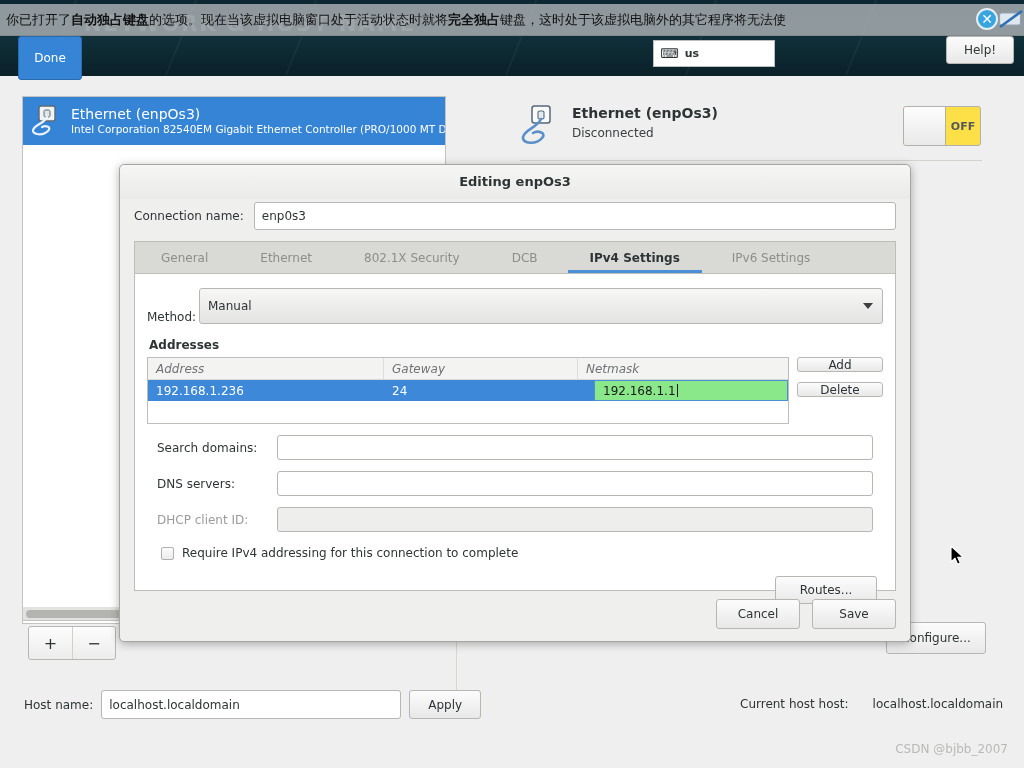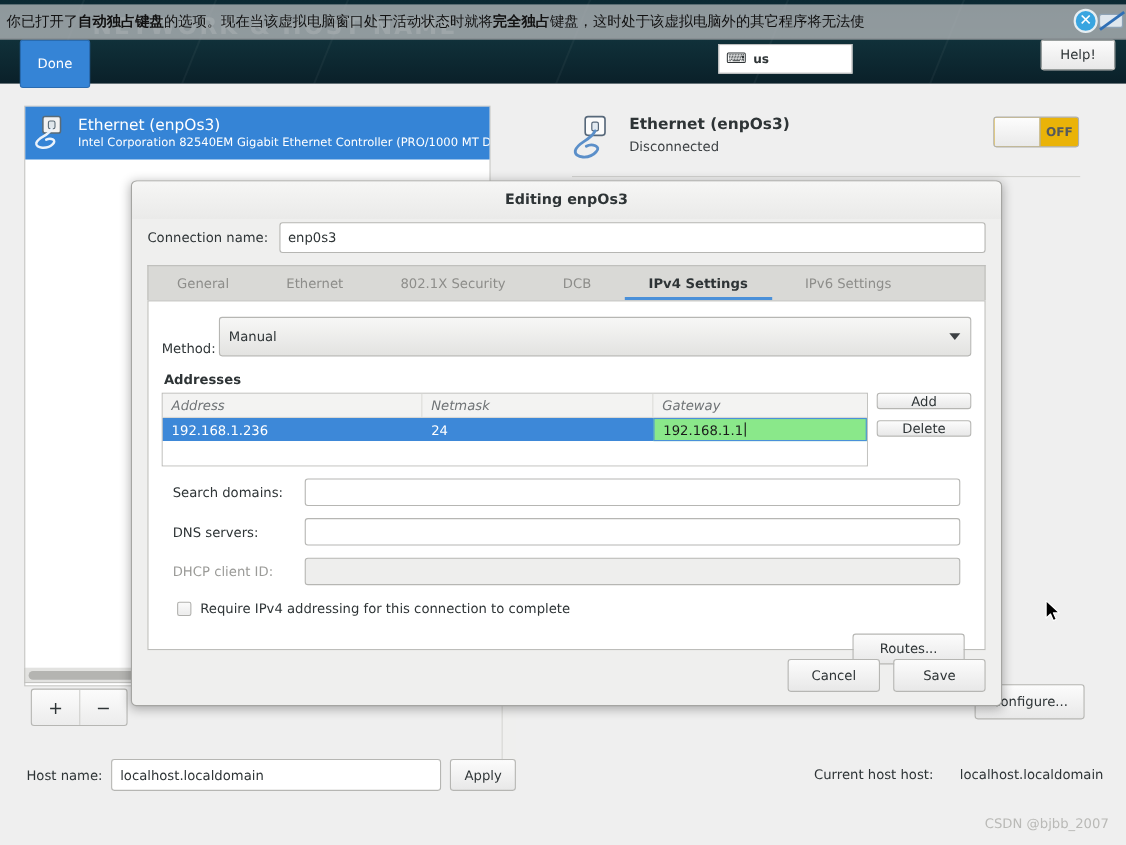--- a/index.html
+++ b/index.html
@@ -157,23 +157,23 @@
   .detail-head {
     position: absolute; left: 520px; top: 104px;
     display: flex; align-items: flex-start; gap: 10px;
   }
   .detail-icon { width: 42px; height: 44px; position: relative; }
   .detail-name { font-size: 14px; font-weight: bold; color: #2e3436; line-height: 18px; }
   .detail-state { font-size: 12px; color: #3c4043; line-height: 18px; margin-top: 2px; }
 
   .onoff {
     position: absolute; left: 903px; top: 106px;
-    width: 78px; height: 28px;
+    width: 78px; height: 40px;
     border: 1px solid #b0b0ad; border-radius: 3px;
-    background: #eab308;
+    background: #fde047;
     display: flex; align-items: center;
     overflow: hidden;
     cursor: pointer;
   }
   .onoff .knob {
     width: 42px; height: 100%;
     background: linear-gradient(180deg,#fdfdfd,#e9e9e9);
     border-right: 1px solid #b0b0ad;
   }
   .onoff .lbl {
@@ -196,21 +196,21 @@
 
   .hostrow { position: absolute; left: 24px; top: 690px; display: flex; align-items: center; gap: 8px; }
   .hostlabel { font-size: 12px; color: #2e3436; }
   .hostinput {
     width: 300px; height: 29px;
     background: #ffffff; border: 1px solid #b6b6b3; border-radius: 3px;
     padding: 0 7px; font-size: 12px; color: #2e3436;
     font-family: "DejaVu Sans", "Liberation Sans", sans-serif;
   }
   .apply-btn {
-    width: 60px; height: 29px;
+    width: 72px; height: 29px;
     background: linear-gradient(180deg,#fcfcfc,#e8e8e8);
     border: 1px solid #b6b6b3; border-radius: 3px;
     display: flex; align-items: center; justify-content: center;
     font-size: 12px; cursor: pointer;
   }
   .curhost {
     position: absolute; left: 740px; top: 697px;
     font-size: 12px; color: #2e3436; display: flex; gap: 24px;
   }
   .watermark {
@@ -468,22 +468,22 @@
           <span class="caret"></span>
         </div>
       </div>
 
       <div class="addr-title">Addresses</div>
 
       <div class="addr-area">
         <div class="table">
           <div class="thead">
             <div class="th" style="width:236px">Address</div>
+            <div class="th" style="flex:1">Gateway</div>
             <div class="th" style="width:210px">Netmask</div>
-            <div class="th" style="flex:1">Gateway</div>
           </div>
           <div class="trow">
             <div class="td" style="width:236px">192.168.1.236</div>
             <div class="td" style="width:210px">24</div>
             <div class="td editing" style="flex:1">
                 <span>192.168.1.1</span>
                 <span class="caret-bar"></span>
               </div>
           </div>
           <div class="trow-empty"></div>

